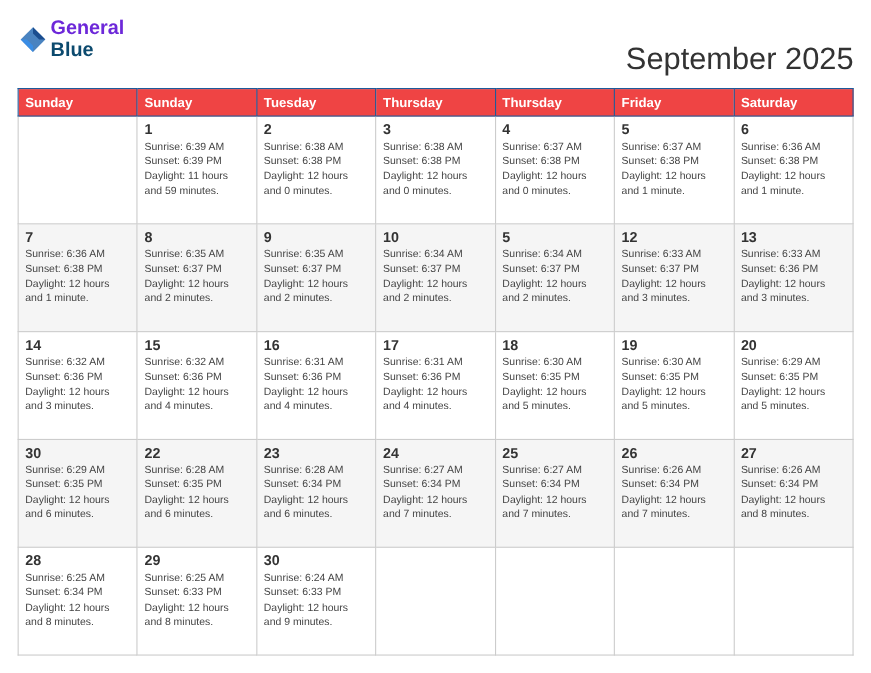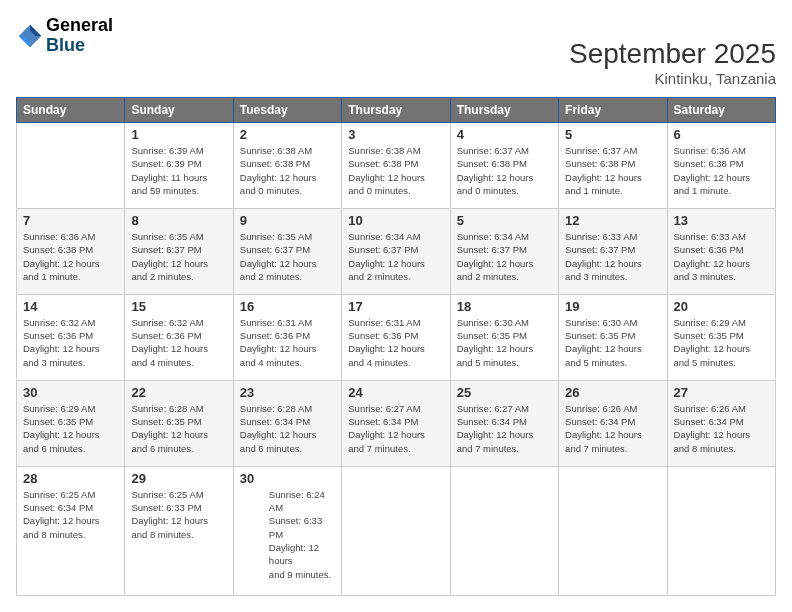--- a/index.html
+++ b/index.html
@@ -25,21 +25,21 @@
     }
     .logo {
       display: flex;
       align-items: center;
     }
     .logo-text {
       font-size: 18px;
       font-weight: bold;
       line-height: 1.1;
     }
-    .logo-general { color: #000000; }
+    .logo-general { color: #6d28d9; }
     .logo-blue { color: #0c4a6e; }
     .logo-icon {
       width: 28px;
       height: 28px;
       margin-right: 2px;
     }
     .title-block {
       text-align: right;
       margin-top: 22px;
     }
@@ -52,21 +52,21 @@
       font-size: 15px;
       font-weight: normal;
       color: #555;
     }
     table {
       width: 100%;
       border-collapse: collapse;
       flex: 1;
     }
     thead tr th {
-      background-color: #737373;
+      background-color: #ef4444;
       color: #fff;
       font-size: 12px;
       font-weight: bold;
       padding: 5px 6px;
       text-align: left;
       border: 1px solid #1e5a9a;
     }
     tbody tr td {
       border: 1px solid #ccc;
       padding: 4px 6px;
@@ -110,21 +110,20 @@
       </svg>
       <div>
         <div class="logo-text">
           <span class="logo-general">General</span><br>
           <span class="logo-blue">Blue</span>
         </div>
       </div>
     </div>
     <div class="title-block">
       <h1>September 2025</h1>
-      <h2>Kintinku, Tanzania</h2>
     </div>
   </div>
 
   <table>
     <thead>
       <tr>
         <th>Sunday</th>
         <th>Sunday</th>
         <th>Tuesday</th>
         <th>Thursday</th>
@@ -342,21 +341,21 @@
           </td>
           <td>
             <span class="day-num">29</span>
             <div class="day-info" style="white-space: pre-line;">Sunrise: 6:25 AM
 Sunset: 6:33 PM
 Daylight: 12 hours
 and 8 minutes.</div>
           </td>
           <td>
             <span class="day-num">30</span>
-            <div class="day-info" style="white-space: pre-line; margin-left: 29px;">Sunrise: 6:24 AM
+            <div class="day-info" style="white-space: pre-line;">Sunrise: 6:24 AM
 Sunset: 6:33 PM
 Daylight: 12 hours
 and 9 minutes.</div>
           </td>
           <td class="empty-cell"></td>
           <td class="empty-cell"></td>
           <td class="empty-cell"></td>
           <td class="empty-cell"></td>
         </tr>
       </tbody>

